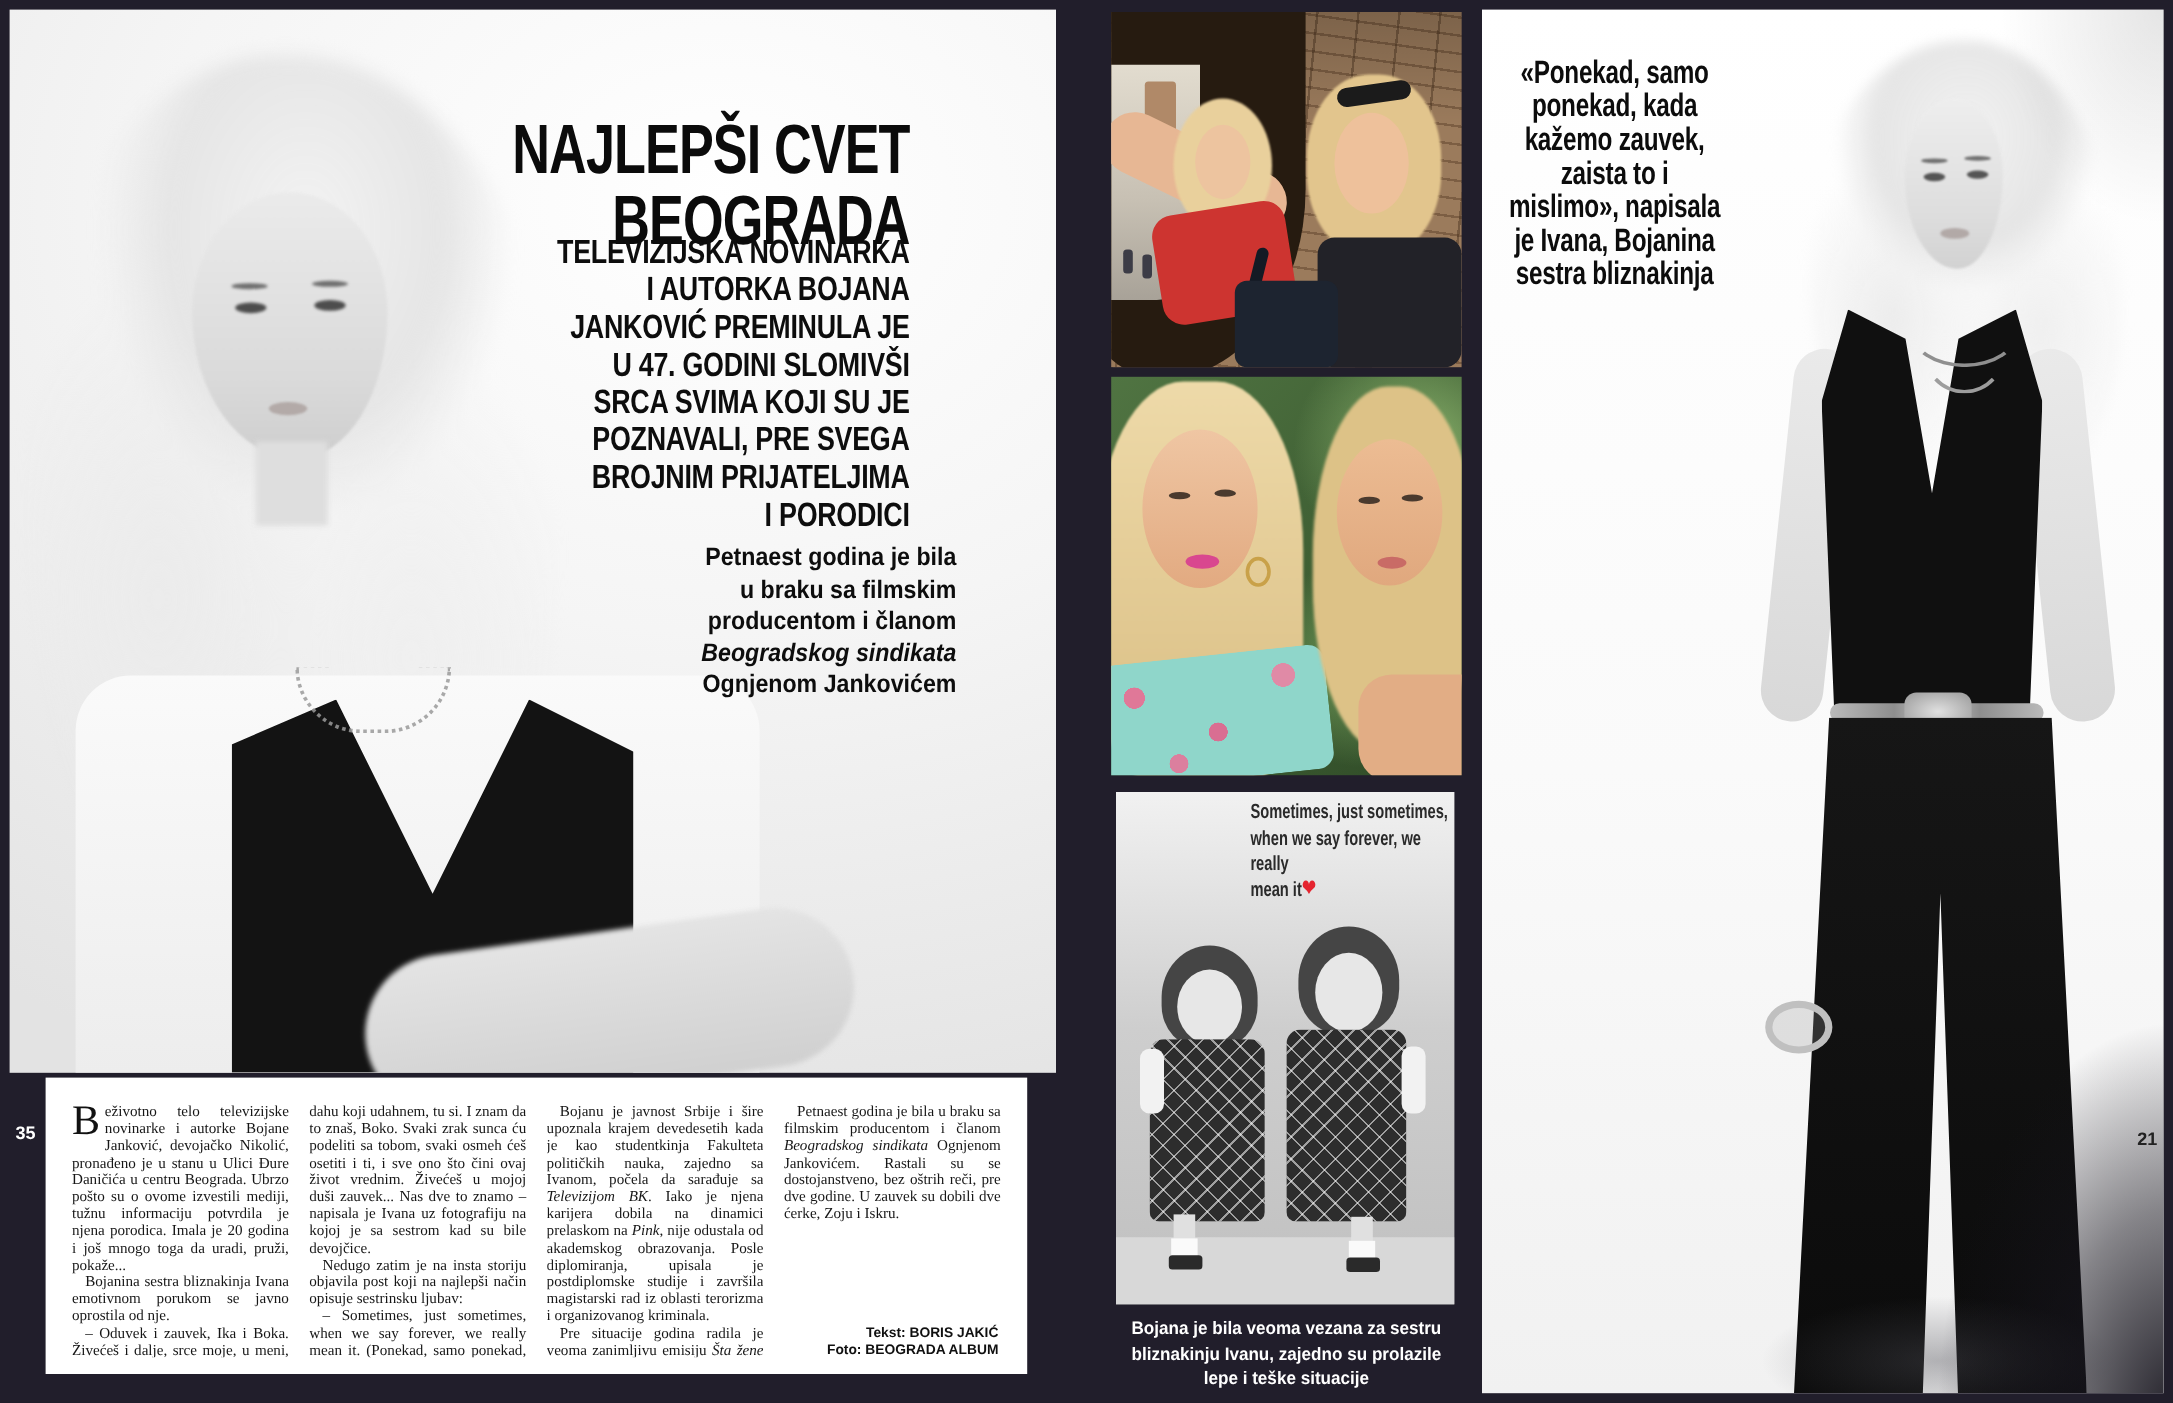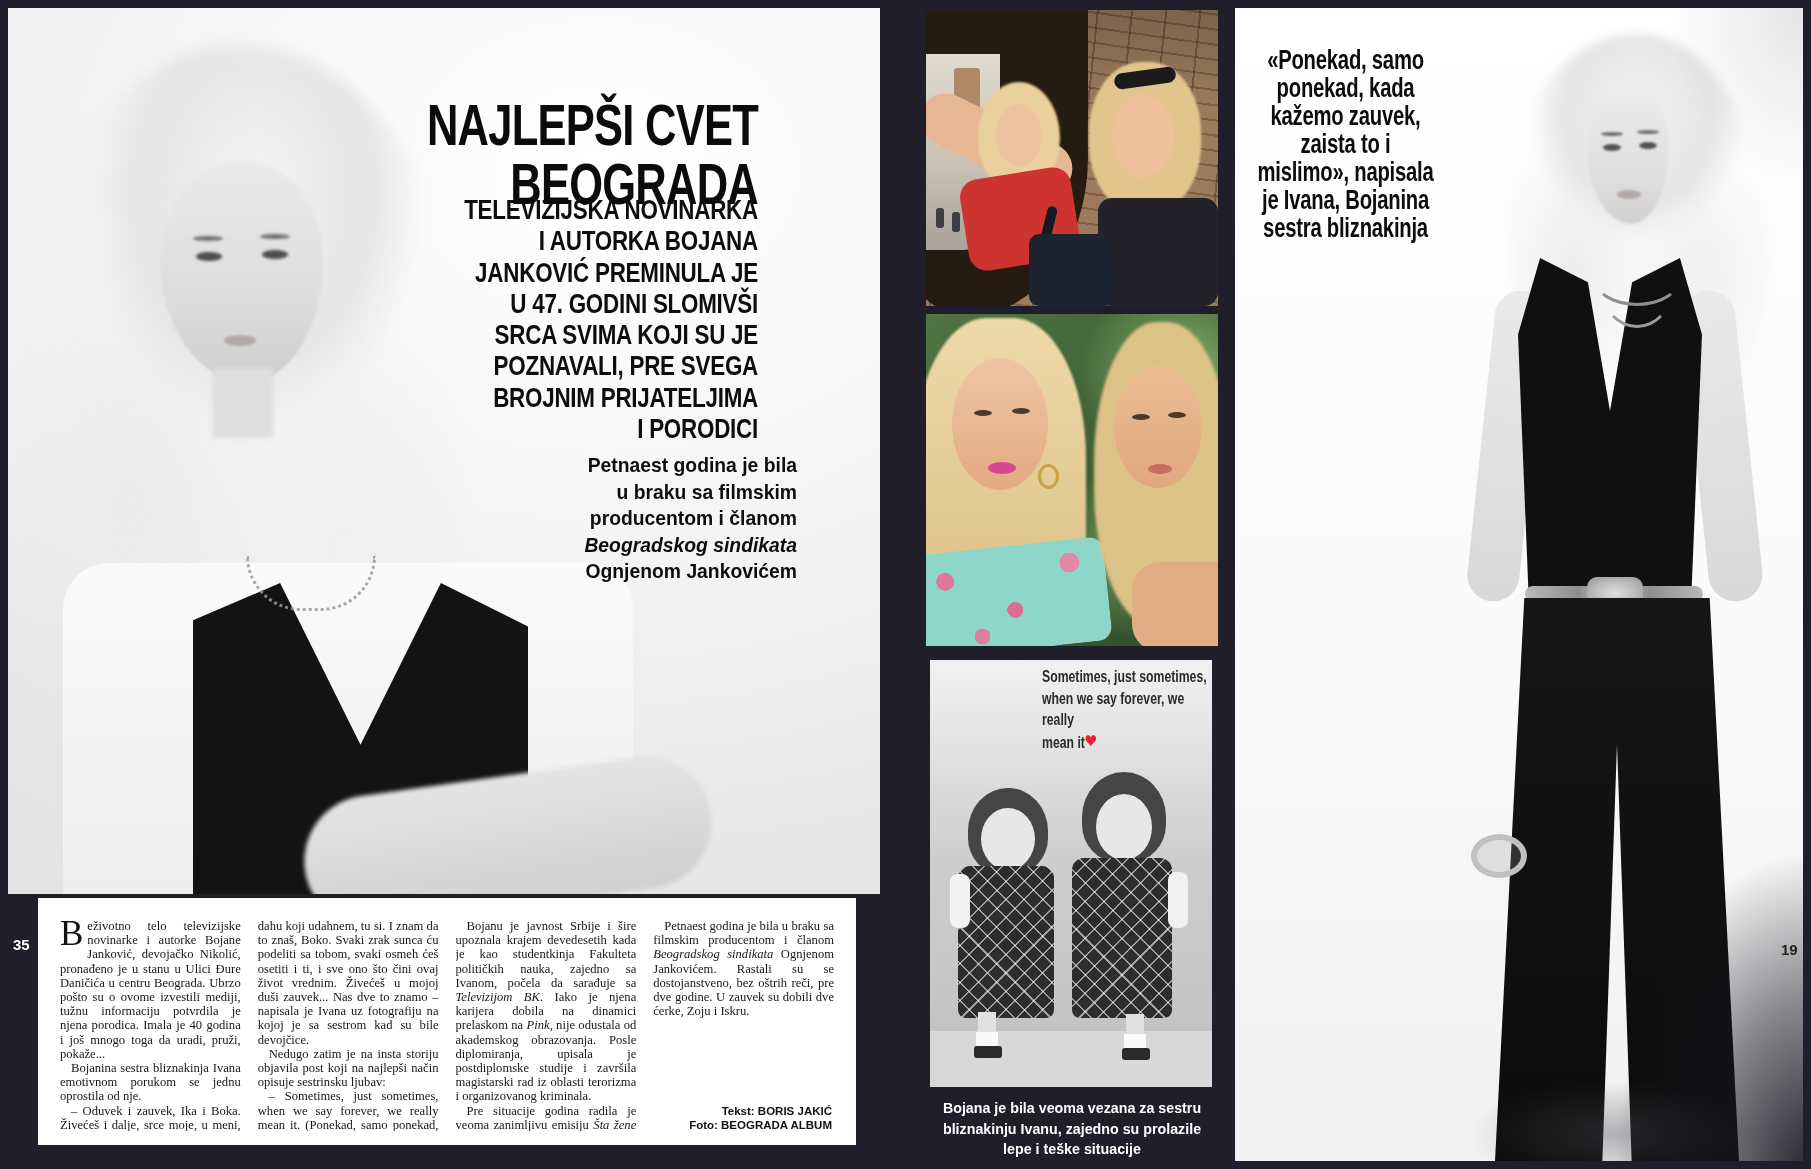--- a/index.html
+++ b/index.html
@@ -215,22 +215,22 @@
     <span class="pre">Petnaest godina je bila
 u braku sa filmskim
 producentom i članom</span>
     <span class="ital">Beogradskog sindikata</span>
     <span>Ognjenom Jankovićem</span>
   </div>
 
   <div class="card">
     <div class="cols">
       <div class="col">
-          <p><span class="dropcap">B</span><span>eživotno telo televizijske novinarke i autorke Bojane Janković, devojačko Nikolić, pronađeno je u stanu u Ulici Đure Daničića u centru Beograda. Ubrzo pošto su o ovome izvestili mediji, tužnu informaciju potvrdila je njena porodica. Imala je 40 godina i još mnogo toga da uradi, pruži, pokaže...</span></p>
-          <p class="ind"><span>Bojanina sestra bliznakinja Ivana emotivnom porukom se jednu oprostila od nje.</span></p>
+          <p><span class="dropcap">B</span><span>eživotno telo televizijske novinarke i autorke Bojane Janković, devojačko Nikolić, pronađeno je u stanu u Ulici Đure Daničića u centru Beograda. Ubrzo pošto su o ovome izvestili mediji, tužnu informaciju potvrdila je njena porodica. Imala je 20 godina i još mnogo toga da uradi, pruži, pokaže...</span></p>
+          <p class="ind"><span>Bojanina sestra bliznakinja Ivana emotivnom porukom se javno oprostila od nje.</span></p>
           <p class="ind"><span>– Oduvek i zauvek, Ika i Boka. Živećeš i dalje, srce moje, u meni, uklesana u mom srcu, u sećanju, u svakom</span></p>
         </div>
       <div class="col">
           <p><span>dahu koji udahnem, tu si. I znam da to znaš, Boko. Svaki zrak sunca ću podeliti sa tobom, svaki osmeh ćeš osetiti i ti, i sve ono što čini ovaj život vrednim. Živećeš u mojoj duši zauvek... Nas dve to znamo – napisala je Ivana uz fotografiju na kojoj je sa sestrom kad su bile devojčice.</span></p>
           <p class="ind"><span>Nedugo zatim je na insta storiju objavila post koji na najlepši način opisuje sestrinsku ljubav:</span></p>
           <p class="ind"><span>– Sometimes, just sometimes, when we say forever, we really mean it. (Ponekad, samo ponekad, kada kažemo zauvek, zaista to i mislimo).</span></p>
         </div>
       <div class="col">
           <p class="ind"><span>Bojanu je javnost Srbije i šire upoznala krajem devedesetih kada je kao studentkinja Fakulteta političkih nauka, zajedno sa Ivanom, počela da sarađuje sa </span><i>Televizijom BK</i><span>. Iako je njena karijera dobila na dinamici prelaskom na </span><i>Pink</i><span>, nije odustala od akademskog obrazovanja. Posle diplomiranja, upisala je postdiplomske studije i završila magistarski rad iz oblasti terorizma i organizovanog kriminala.</span></p>
           <p class="ind"><span>Pre situacije godina radila je veoma zanimljivu emisiju </span><i>Šta žene žele</i></p>
@@ -329,15 +329,15 @@
     <div class="rp-vignette"></div>
   </div>
 
   <div class="pull-quote pre">«Ponekad, samo
 ponekad, kada
 kažemo zauvek,
 zaista to i
 mislimo», napisala
 je Ivana, Bojanina
 sestra bliznakinja</div>
-  <div class="pn pn-right">19</div>
+  <div class="pn pn-right">21</div>
 
 </div>
 
 </body></html>

